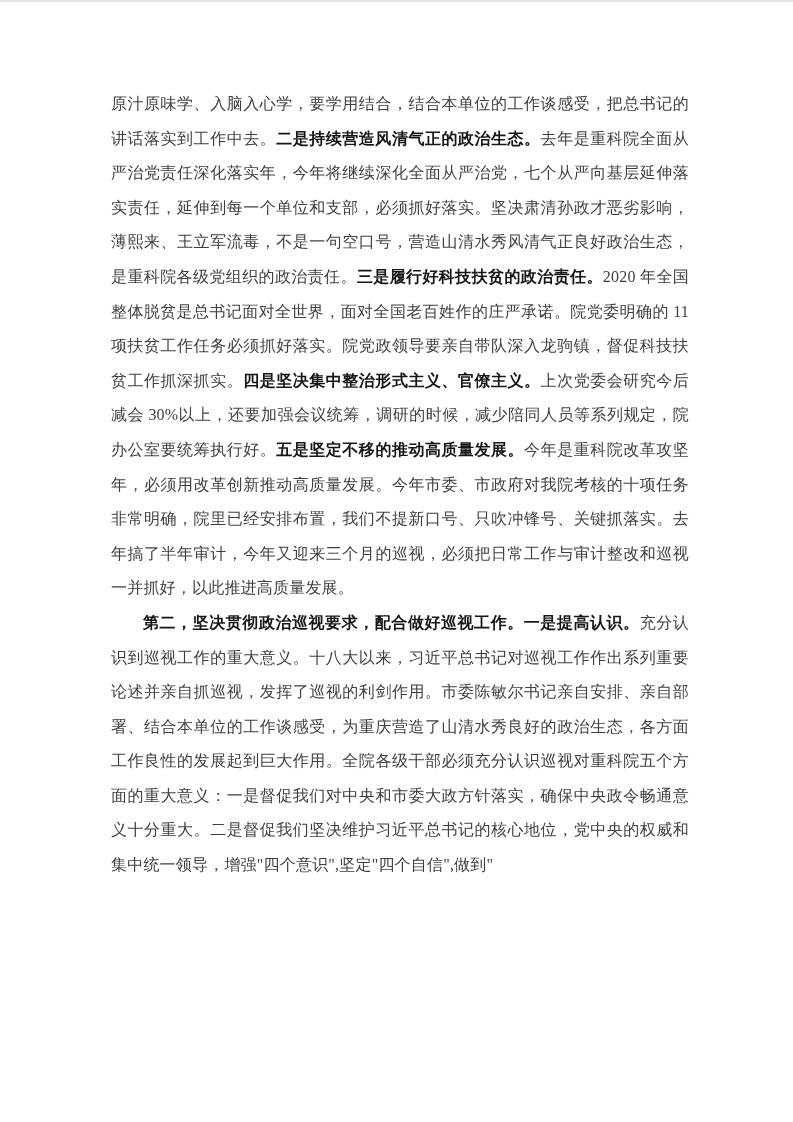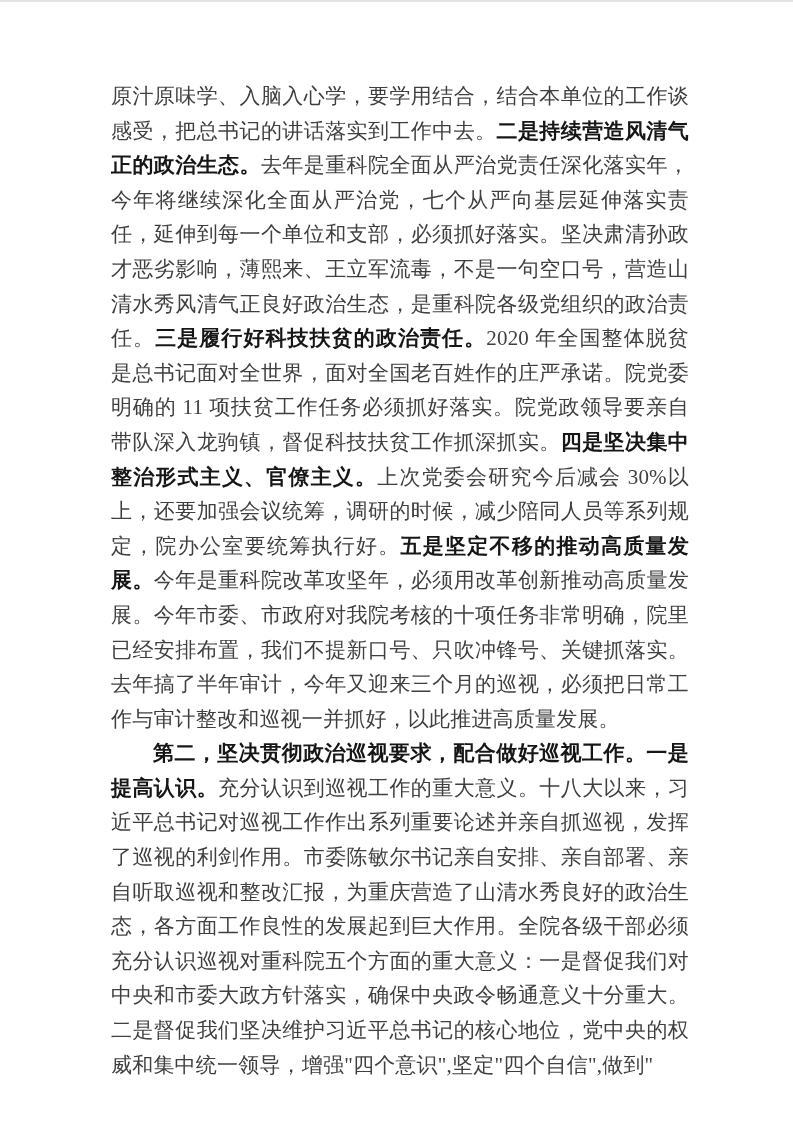--- a/index.html
+++ b/index.html
@@ -24,23 +24,23 @@
     position: absolute;
     top: 0;
     left: 0;
     width: 793px;
     height: 2px;
     background: var(--edge-color, #e3e3e3);
   }
   .doc-body {
     position: absolute;
     left: 111px;
-    top: 79px;
+    top: 87px;
     width: 578px;
-    font-size: 21px;
+    font-size: 16px;
     line-height: 34.6px;
     text-align: justify;
     color: var(--text-color, #3f3f3f);
     letter-spacing: 0.2px;
   }
   p.para {
     margin: 0;
     padding: 0;
   }
   p.para.indent {
@@ -54,15 +54,15 @@
     color: var(--bold-color, #161616);
   }
 </style>
 </head>
 <body>
 
 <div class="page">
   <div class="top-edge"></div>
   <div class="doc-body">
       <p class="para"><span class="run">原汁原味学、入脑入心学，要学用结合，结合本单位的工作谈感受，把总书记的讲话落实到工作中去。</span><span class="run bold">二是持续营造风清气正的政治生态。</span><span class="run">去年是重科院全面从严治党责任深化落实年，今年将继续深化全面从严治党，七个从严向基层延伸落实责任，延伸到每一个单位和支部，必须抓好落实。坚决肃清孙政才恶劣影响，薄熙来、王立军流毒，不是一句空口号，营造山清水秀风清气正良好政治生态，是重科院各级党组织的政治责任。</span><span class="run bold">三是履行好科技扶贫的政治责任。</span><span class="run">2020 年全国整体脱贫是总书记面对全世界，面对全国老百姓作的庄严承诺。院党委明确的 11 项扶贫工作任务必须抓好落实。院党政领导要亲自带队深入龙驹镇，督促科技扶贫工作抓深抓实。</span><span class="run bold">四是坚决集中整治形式主义、官僚主义。</span><span class="run">上次党委会研究今后减会 30%以上，还要加强会议统筹，调研的时候，减少陪同人员等系列规定，院办公室要统筹执行好。</span><span class="run bold">五是坚定不移的推动高质量发展。</span><span class="run">今年是重科院改革攻坚年，必须用改革创新推动高质量发展。今年市委、市政府对我院考核的十项任务非常明确，院里已经安排布置，我们不提新口号、只吹冲锋号、关键抓落实。去年搞了半年审计，今年又迎来三个月的巡视，必须把日常工作与审计整改和巡视一并抓好，以此推进高质量发展。</span></p>
-      <p class="para indent"><span class="run bold">第二，坚决贯彻政治巡视要求，配合做好巡视工作。一是提高认识。</span><span class="run">充分认识到巡视工作的重大意义。十八大以来，习近平总书记对巡视工作作出系列重要论述并亲自抓巡视，发挥了巡视的利剑作用。市委陈敏尔书记亲自安排、亲自部署、亲自听取巡视和整改汇报，为重庆营造了山清水秀良好的政治生态，各方面工作良性的发展起到巨大作用。全院各级干部必须充分认识巡视对重科院五个方面的重大意义：一是督促我们对中央和市委大政方针落实，确保中央政令畅通意义十分重大。二是督促我们坚决维护习近平总书记的核心地位，党中央的权威和集中统一领导，增强"四个意识",坚定"四个自信",做到"</span></p>
+      <p class="para indent"><span class="run bold">第二，坚决贯彻政治巡视要求，配合做好巡视工作。一是提高认识。</span><span class="run">充分认识到巡视工作的重大意义。十八大以来，习近平总书记对巡视工作作出系列重要论述并亲自抓巡视，发挥了巡视的利剑作用。市委陈敏尔书记亲自安排、亲自部署、结合本单位的工作谈感受，为重庆营造了山清水秀良好的政治生态，各方面工作良性的发展起到巨大作用。全院各级干部必须充分认识巡视对重科院五个方面的重大意义：一是督促我们对中央和市委大政方针落实，确保中央政令畅通意义十分重大。二是督促我们坚决维护习近平总书记的核心地位，党中央的权威和集中统一领导，增强"四个意识",坚定"四个自信",做到"</span></p>
     </div>
 </div>
 
 </body></html>

